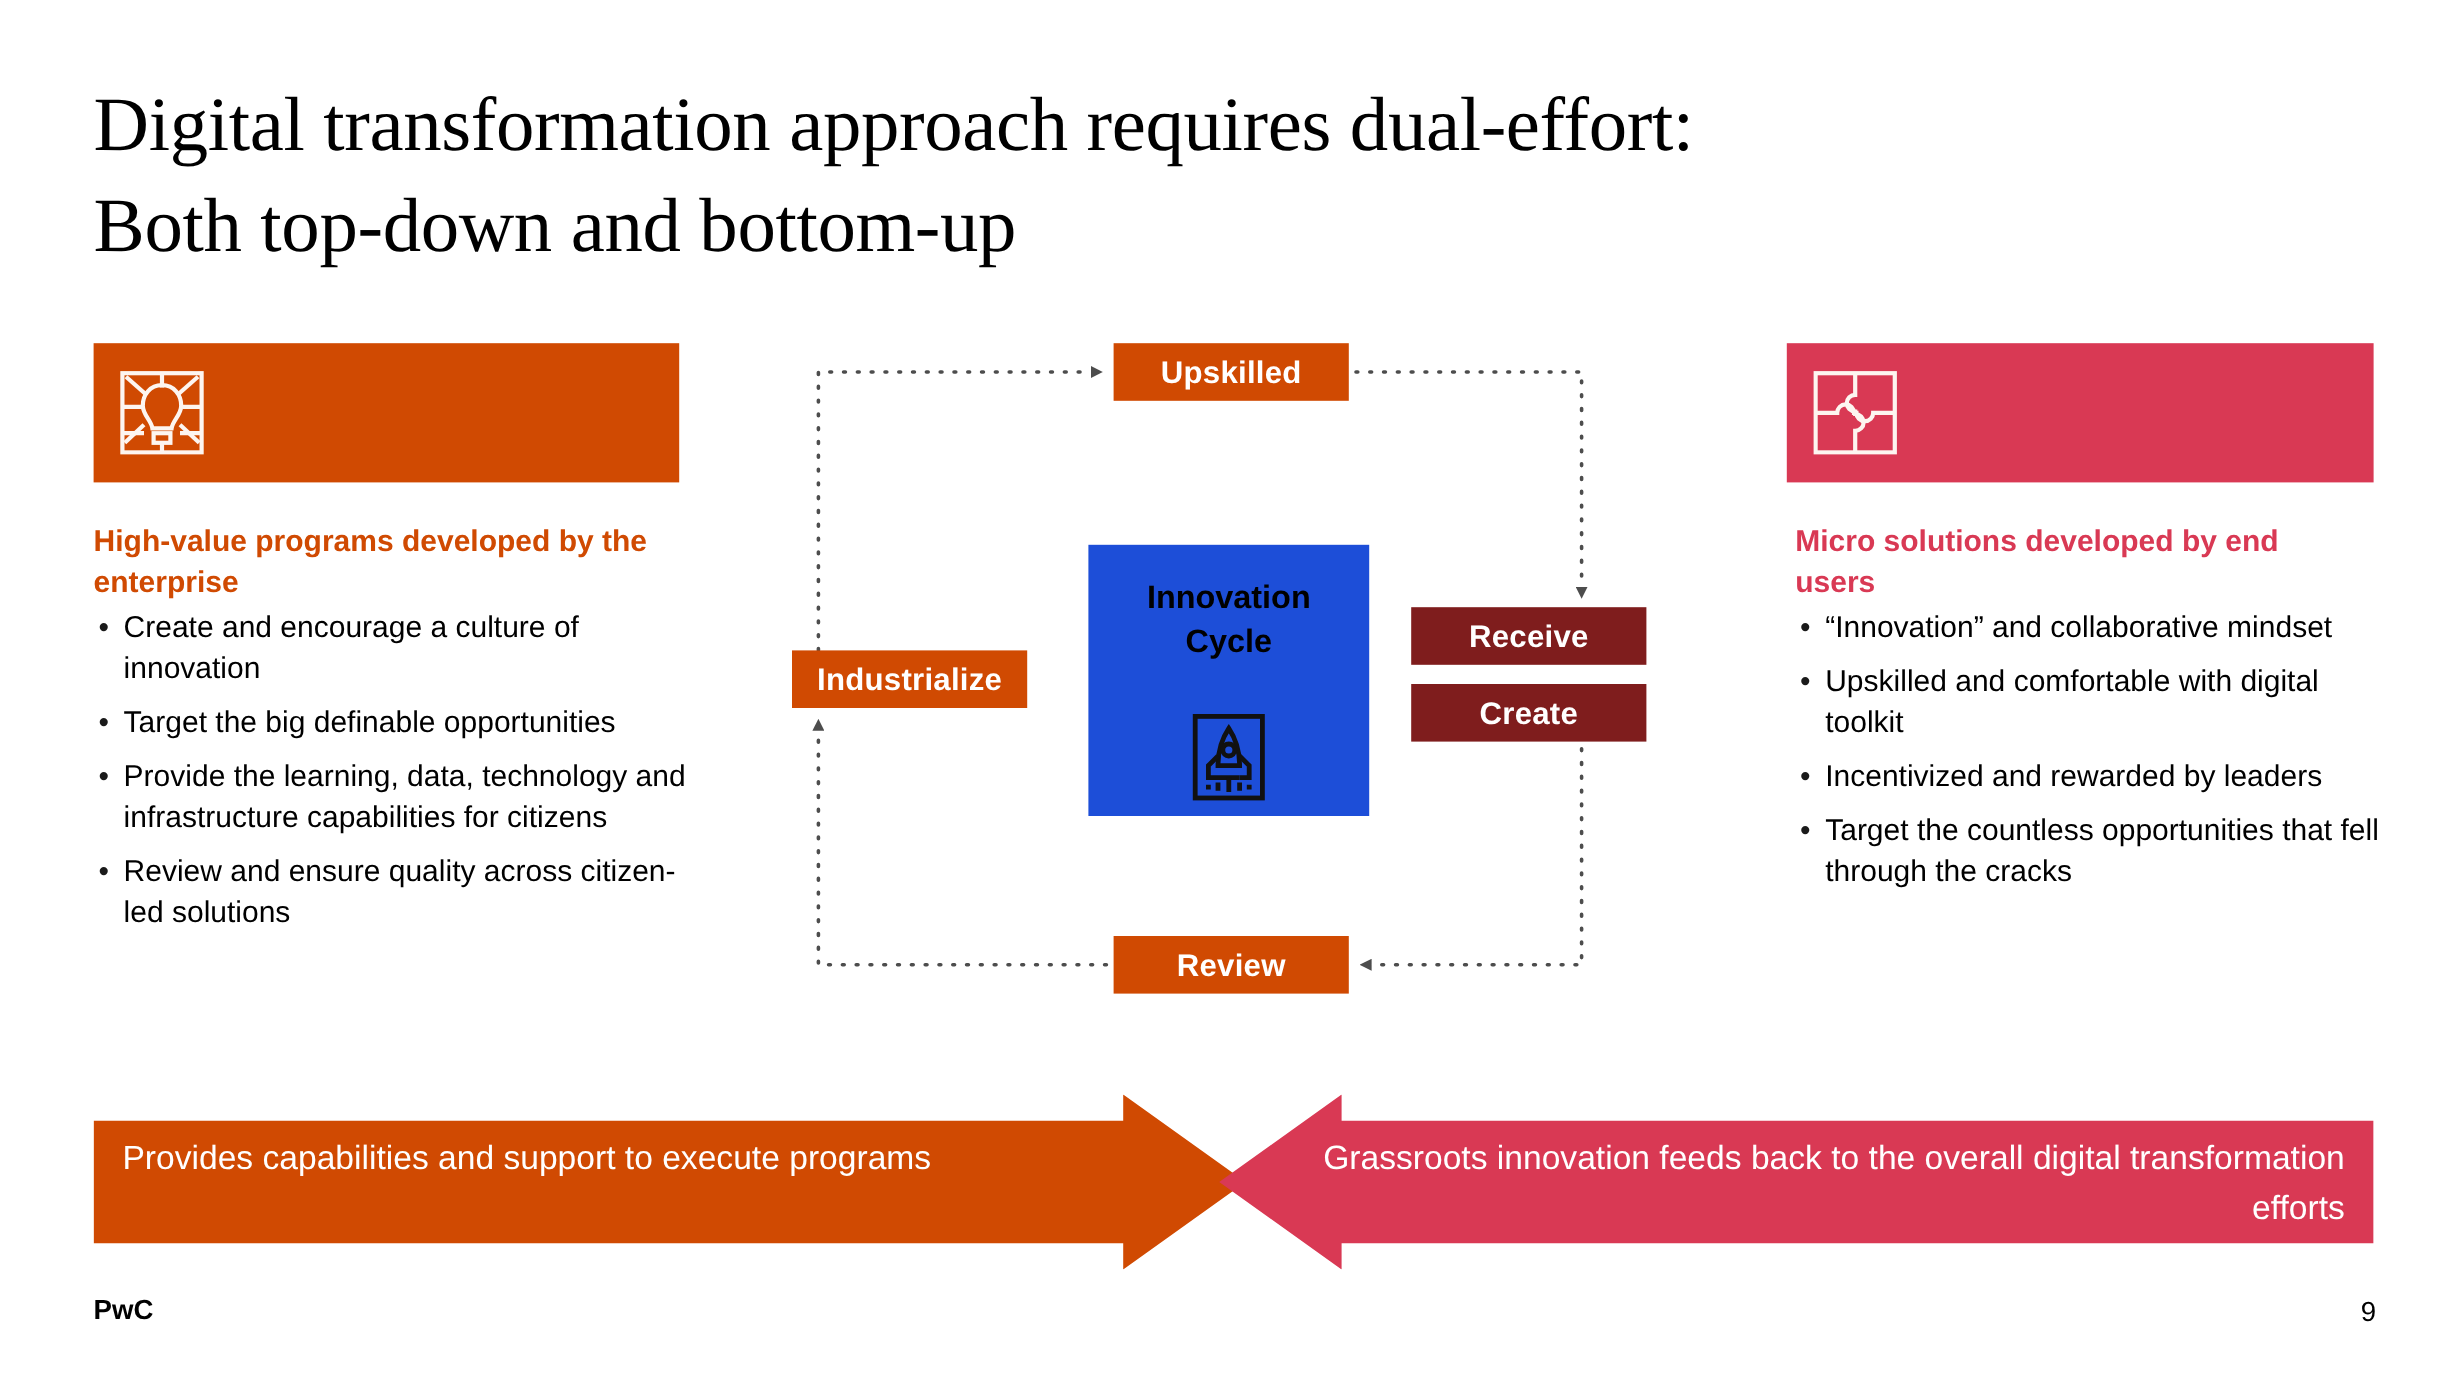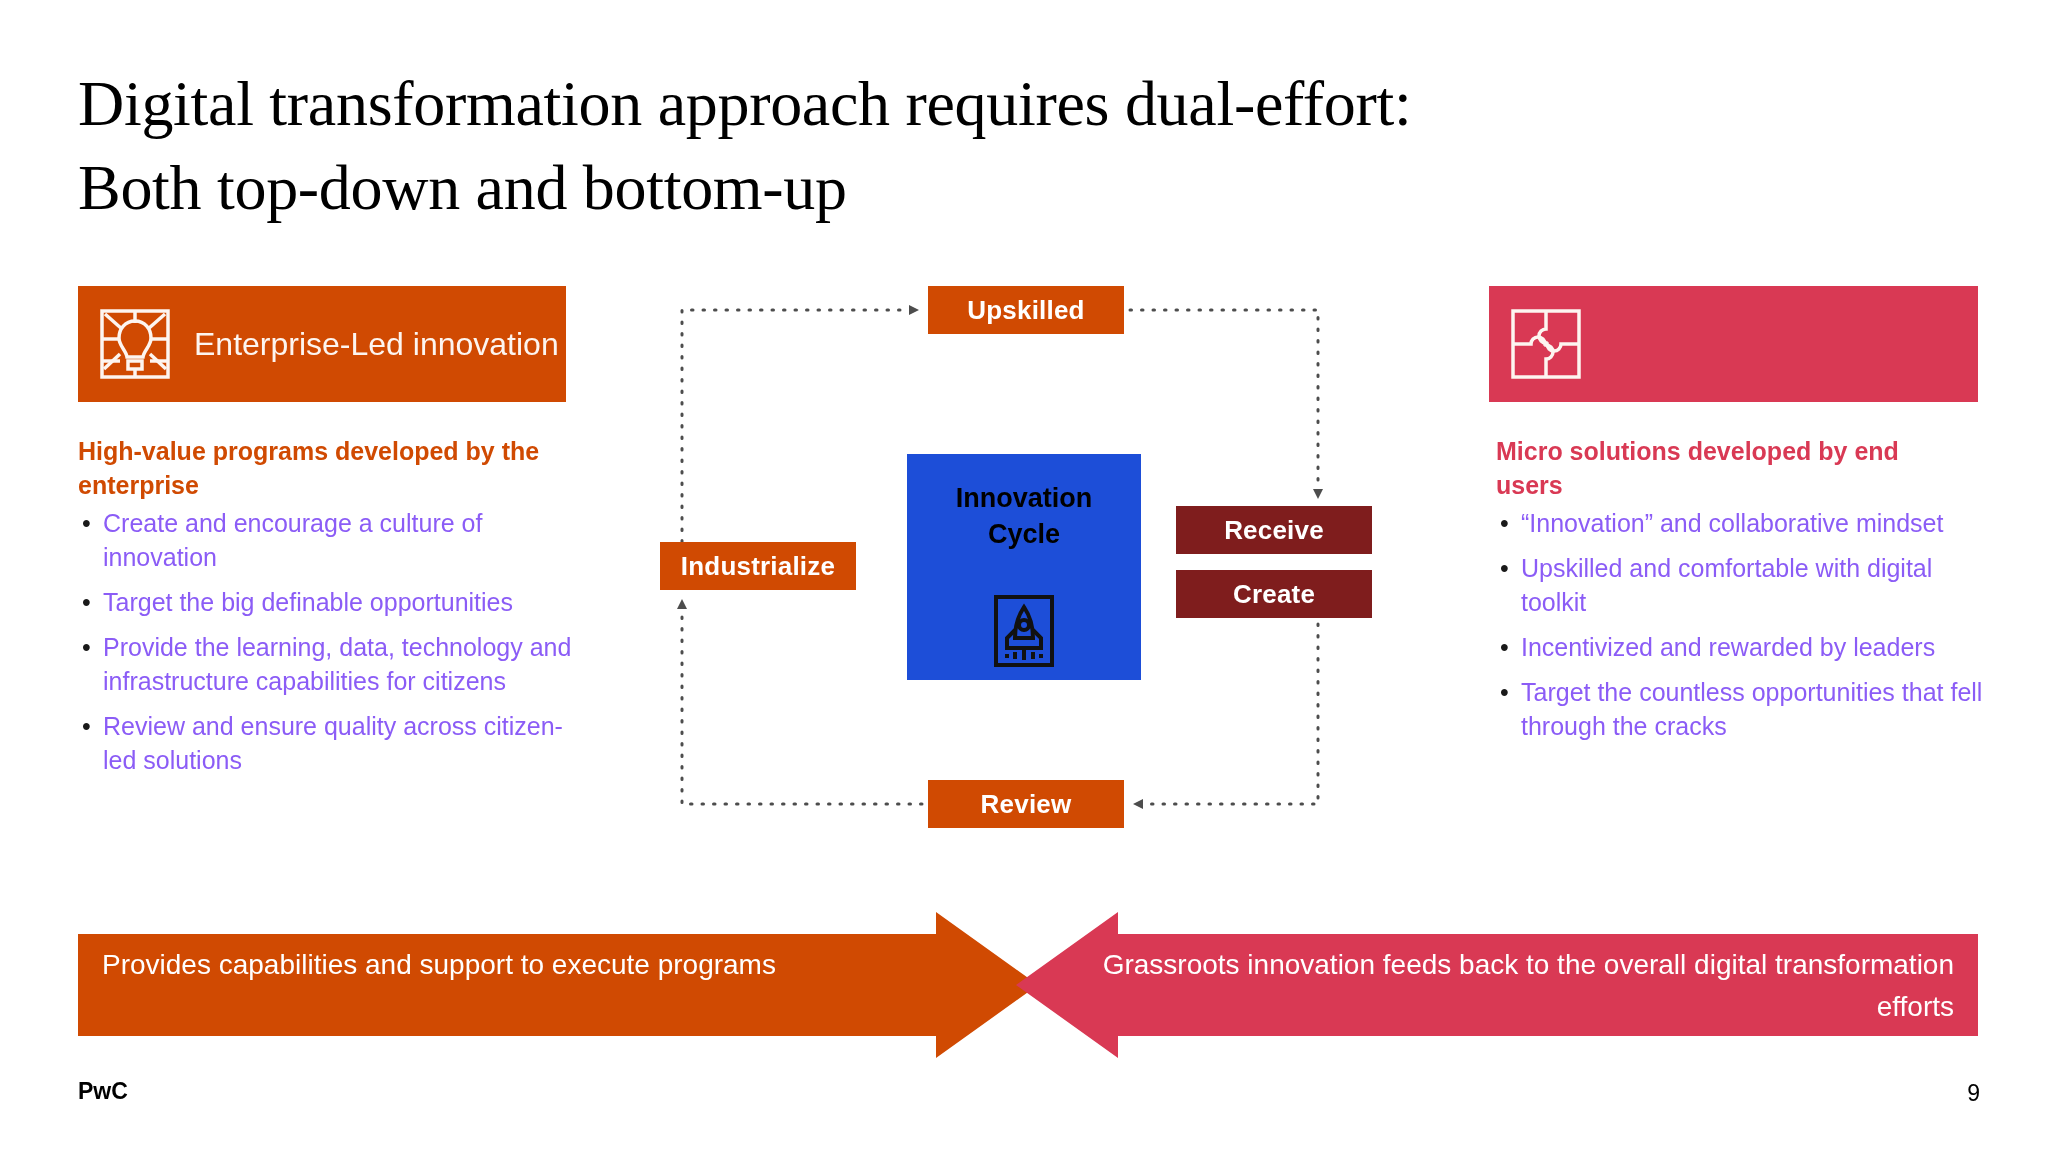--- a/index.html
+++ b/index.html
@@ -76,21 +76,21 @@
     width: 470px;
   }
   #left-sub  { left: 78px;   top: 434px; color: #D04A02; }
   #right-sub { left: 1496px; top: 434px; color: #D93954; }
 
   .bullets {
     position: absolute;
     width: 500px;
     font-size: 25px;
     line-height: 34px;
-    color: #8b5cf6;
+    color: #000000;
   }
   #left-bullets  { left: 78px;   top: 506px; }
   #right-bullets { left: 1496px; top: 506px; }
   .bullets .bullet {
     position: relative;
     padding-left: 25px;
     margin-bottom: 11px;
   }
   .bullets .bullet::before {
     content: "\2022";
@@ -231,21 +231,20 @@
           <line x1="66" y1="60" x2="50" y2="45"></line>
           <line x1="2" y1="52" x2="20" y2="52"></line>
           <line x1="68" y1="52" x2="50" y2="52"></line>
         </g>
 
         <path d="M35 12 C 25 12 19 20 19 29 C 19 37 26 41 27 48 L 43 48 C 44 41 51 37 51 29 C 51 20 45 12 35 12 Z" fill="none" stroke="#FDF5F0" stroke-width="3.5"></path>
         <rect x="28" y="52" width="14" height="8" fill="none" stroke="#FDF5F0" stroke-width="3.5"></rect>
         <line x1="35" y1="60" x2="35" y2="68" stroke="#FDF5F0" stroke-width="3.5"></line>
       </svg>
     </span>
-    <span class="hdr-label">Enterprise-Led innovation</span>
   </div>
 
   <div id="right-header" class="col-header">
     <span class="hdr-icon">
       <svg viewBox="0 0 70 70" width="70" height="70">
         <rect x="2" y="2" width="66" height="66" fill="none" stroke="#FDF5F0" stroke-width="3.5"></rect>
 
         <path d="M35 2 L35 20 A7 7 0 1 0 35 34 L35 36 A7 7 0 1 1 35 50 L35 68" fill="none" stroke="#FDF5F0" stroke-width="3.5"></path>
 
         <path d="M2 35 L20 35 A7 7 0 1 1 34 35 L36 35 A7 7 0 1 0 50 35 L68 35" fill="none" stroke="#FDF5F0" stroke-width="3.5"></path>

